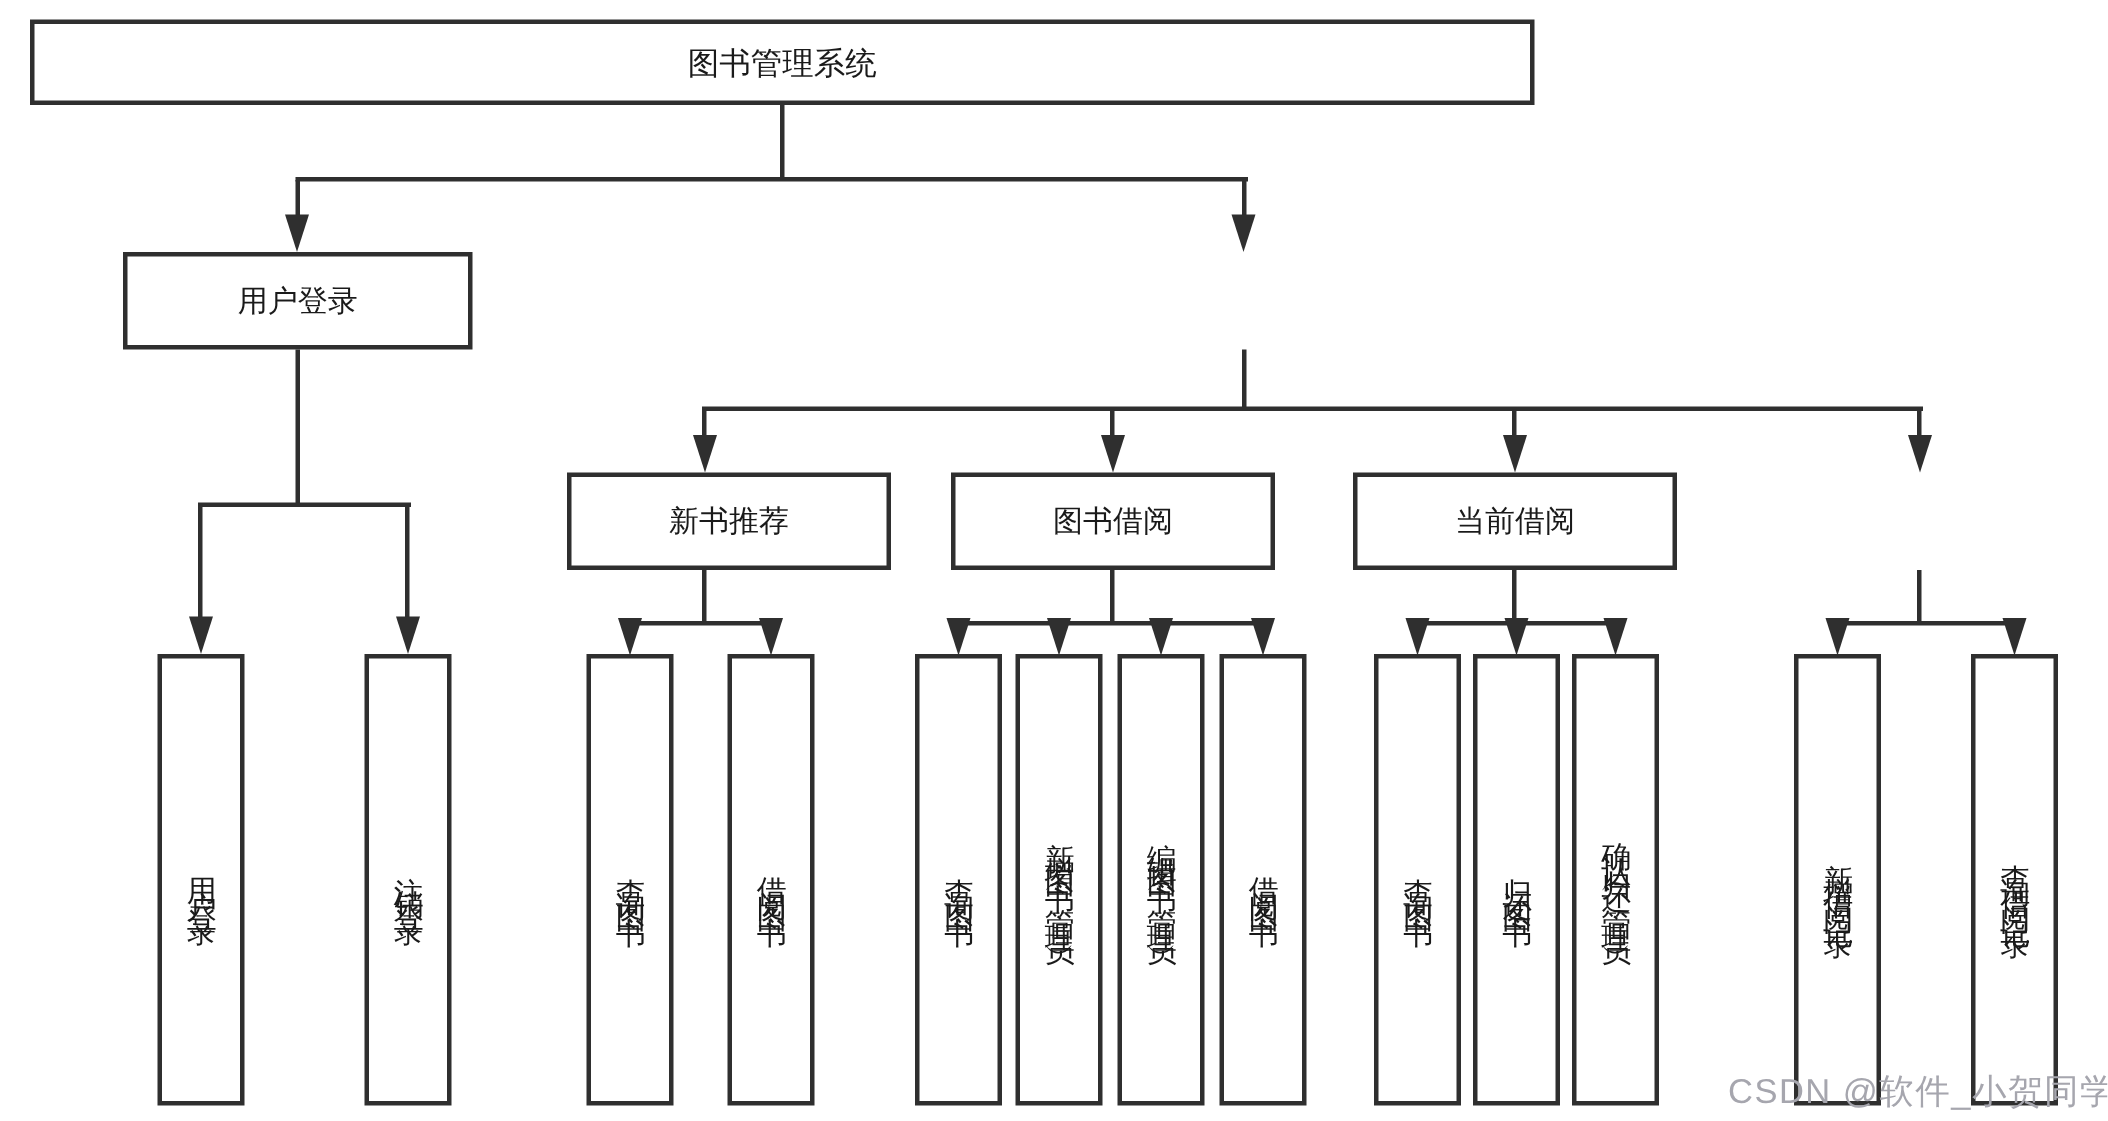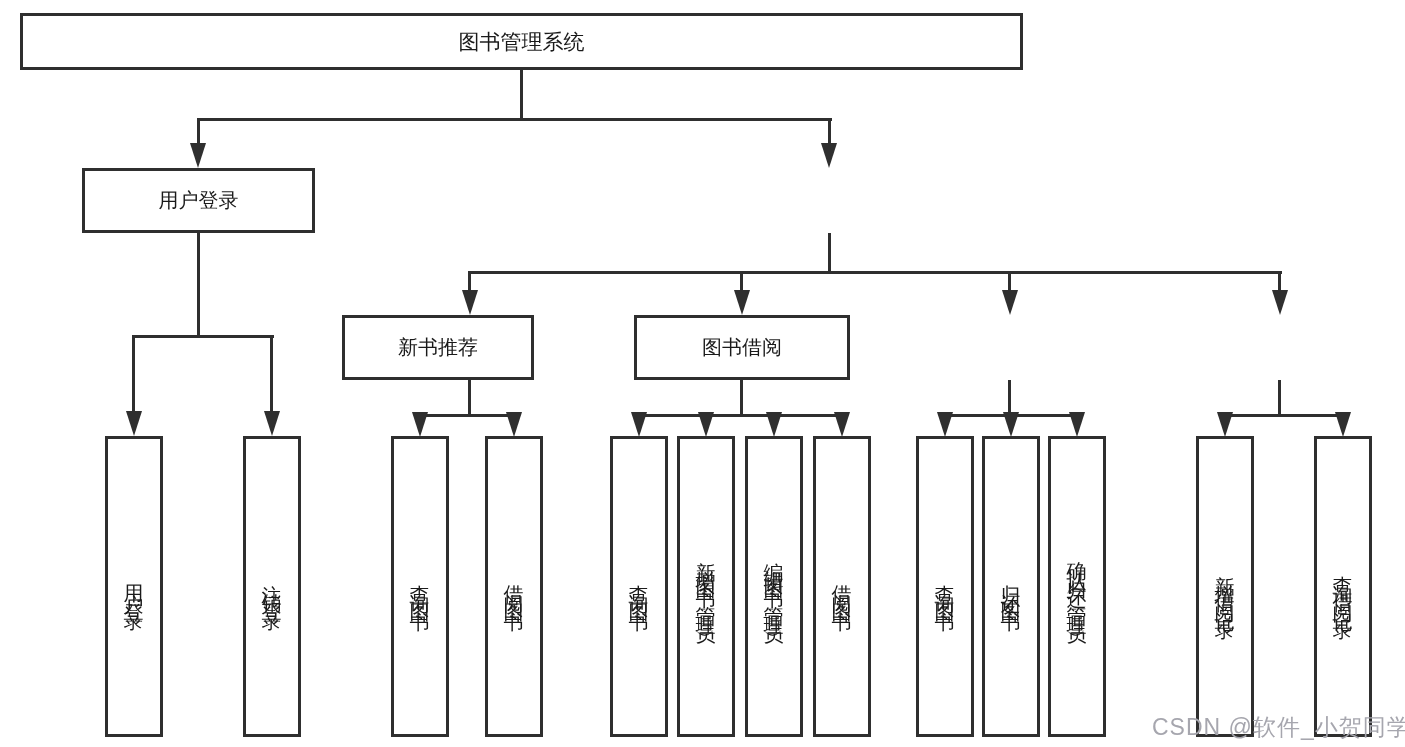--- a/index.html
+++ b/index.html
@@ -61,25 +61,28 @@
   <div class="hline" style="left:468px;top:271px;width:814px;"></div>
   <div class="vline" style="left:468px;top:273px;height:19px;"></div>
   <div class="vline" style="left:740px;top:273px;height:19px;"></div>
   <div class="vline" style="left:1008px;top:273px;height:19px;"></div>
   <div class="vline" style="left:1278px;top:273px;height:19px;"></div>
   <div class="arrow" style="left:462px;top:290px;"></div>
   <div class="arrow" style="left:734px;top:290px;"></div>
   <div class="arrow" style="left:1002px;top:290px;"></div>
   <div class="arrow" style="left:1272px;top:290px;"></div>
 
-  <div class="box" style="left:342px;top:315px;width:192px;height:65px;">
+  <div class="box" style="left:378px;top:315px;width:216px;height:65px;">
     <span>新书推荐</span>
   </div>
   <div class="box" style="left:634px;top:315px;width:216px;height:65px;">
     <span>图书借阅</span>
+  </div>
+  <div class="box" style="left:902px;top:315px;width:216px;height:65px;">
+    <span>当前借阅</span>
   </div>
 
   <div class="vline" style="left:468px;top:380px;height:36px;"></div>
   <div class="hline" style="left:418px;top:414px;width:98px;"></div>
   <div class="arrow" style="left:412px;top:412px;"></div>
   <div class="arrow" style="left:506px;top:412px;"></div>
 
   <div class="vline" style="left:740px;top:380px;height:36px;"></div>
   <div class="hline" style="left:637px;top:414px;width:207px;"></div>
   <div class="arrow" style="left:631px;top:412px;"></div>

